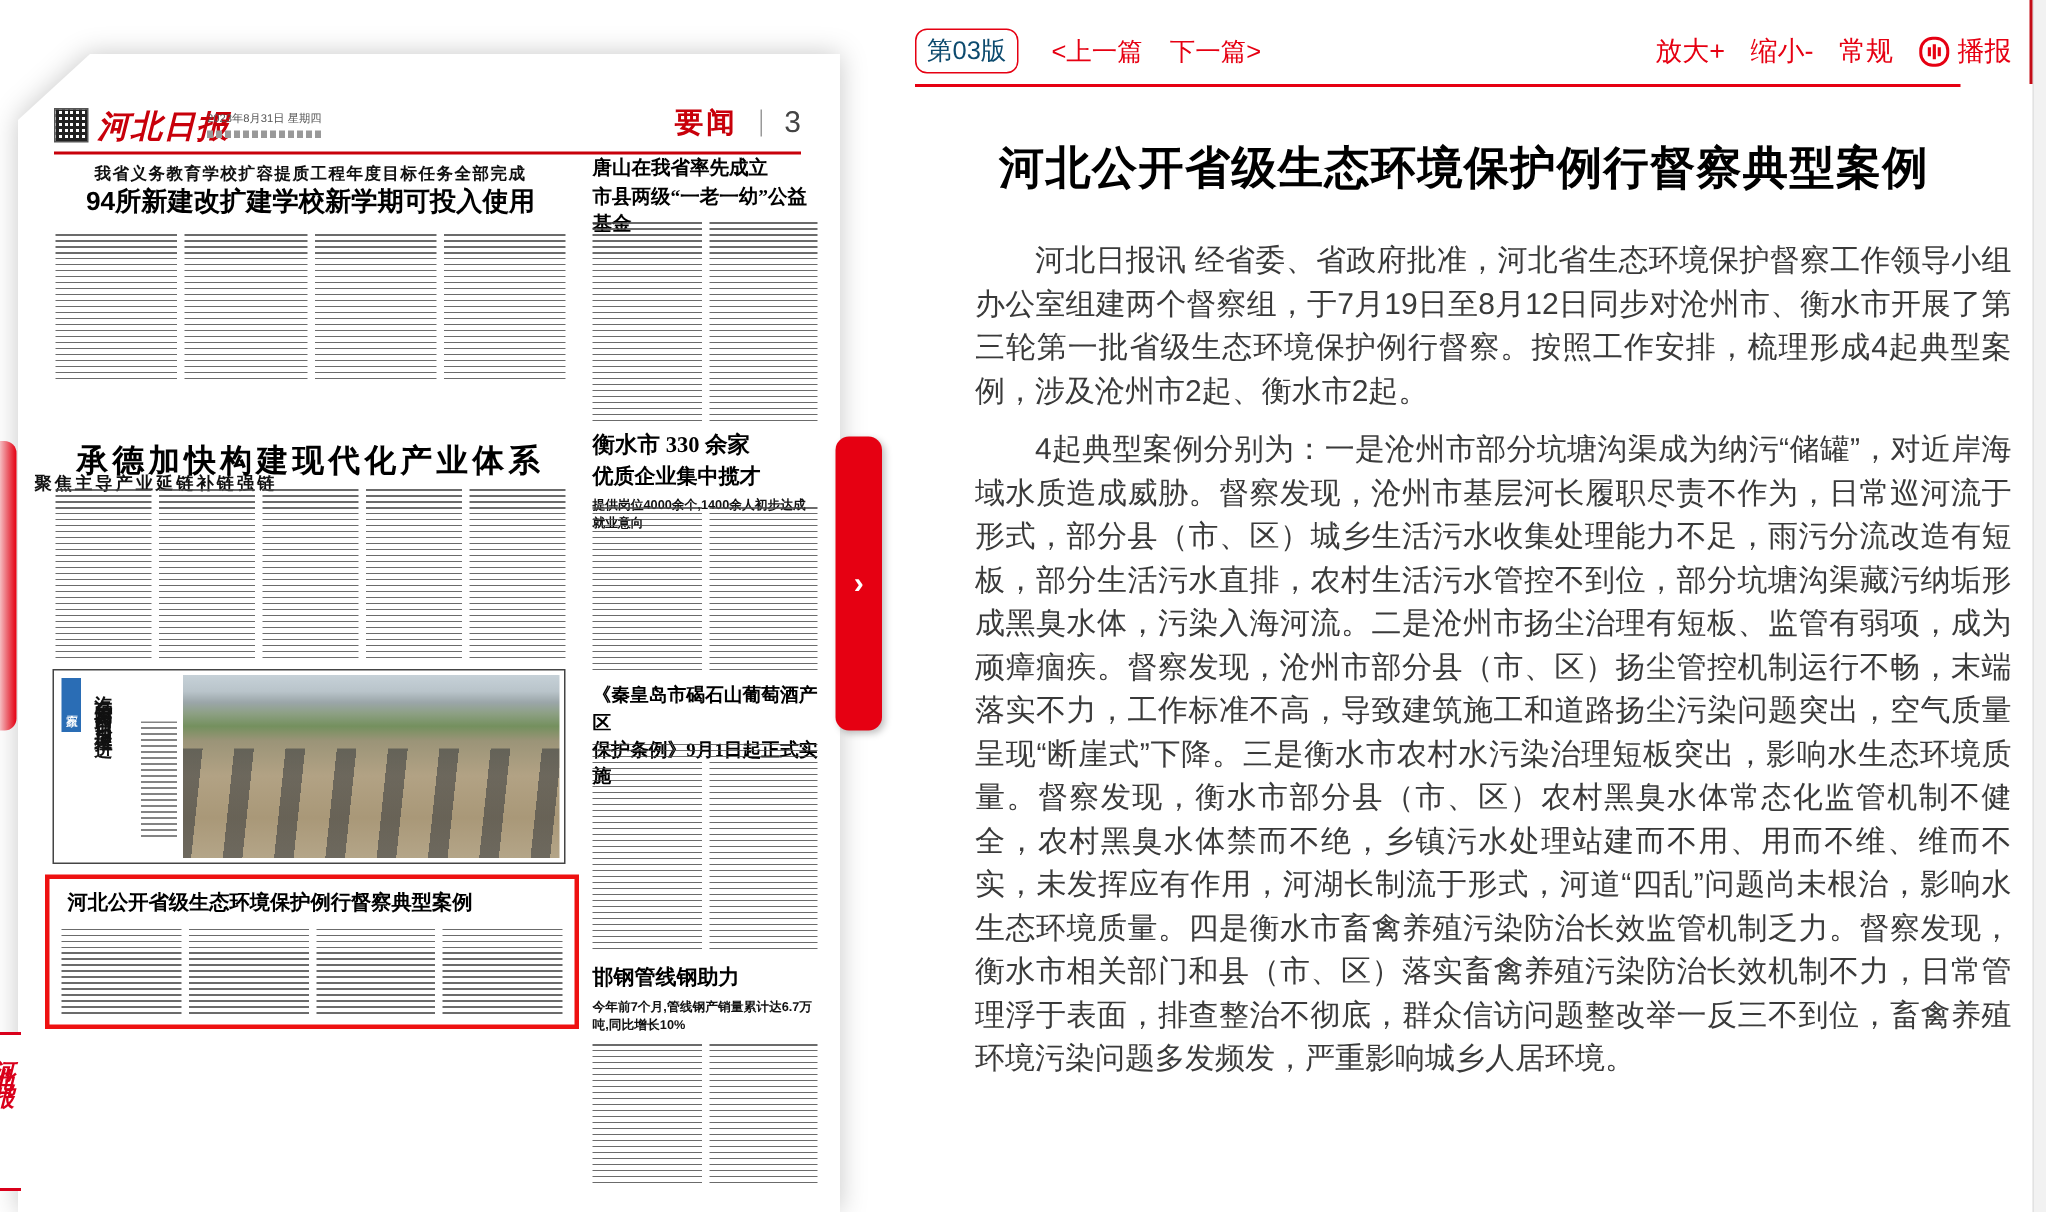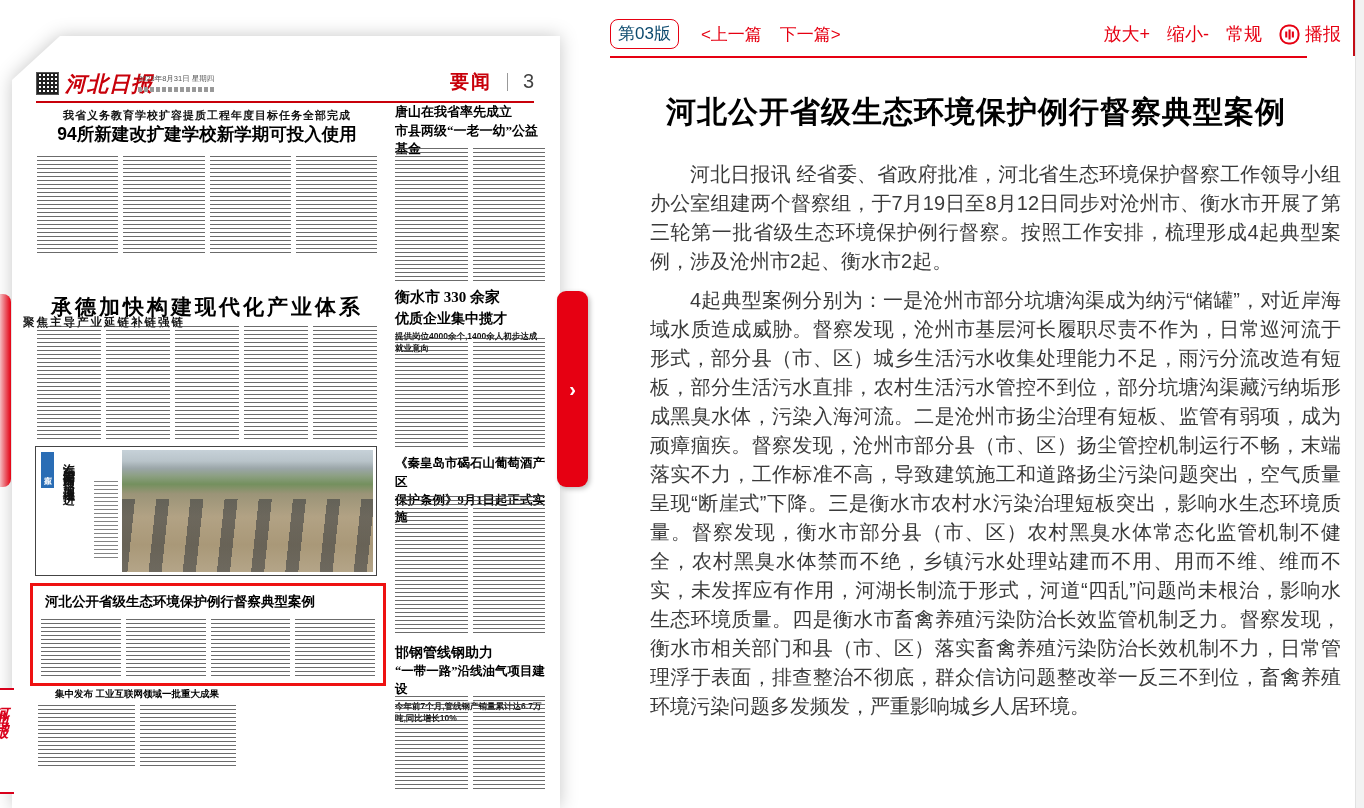--- a/index.html
+++ b/index.html
@@ -162,27 +162,20 @@
     <div class="hl-box">
       <div class="hl-title">河北公开省级生态环境保护例行督察典型案例</div>
       <div class="cols hl-cols">
           <i></i>
           <i></i>
           <i></i>
           <i></i>
         </div>
     </div>
 
-    <div class="b1">
-      <div class="b-title">集中发布 工业互联网领域一批重大成果</div>
-      <div class="cols b-cols">
-          <i></i>
-          <i></i>
-        </div>
-    </div>
 
     <div class="side" style="top:66px;">
       <div class="s-line1">唐山在我省率先成立</div>
       <div class="s-line2">市县两级“一老一幼”公益基金</div>
     </div>
     <div class="cols s-cols" style="top:112px; height:134px;">
         <i></i>
         <i></i>
       </div>
 
@@ -200,21 +193,20 @@
       <div class="s-line1" style="font-size:12.5px;">《秦皇岛市碣石山葡萄酒产区</div>
       <div class="s-line2" style="font-size:12.5px;">保护条例》9月1日起正式实施</div>
     </div>
     <div class="cols s-cols" style="top:460px; height:140px;">
         <i></i>
         <i></i>
       </div>
 
     <div class="side" style="top:606px;">
       <div class="s-line1" style="font-size:14px;">邯钢管线钢助力</div>
-      <div class="s-line2" style="font-size:12.5px;">“一带一路”沿线油气项目建设</div>
       <div class="s-sub">今年前7个月,管线钢产销量累计达6.7万吨,同比增长10%</div>
     </div>
     <div class="cols s-cols" style="top:660px; height:94px;">
         <i></i>
         <i></i>
       </div>
 
   </div>
 </div>
 

